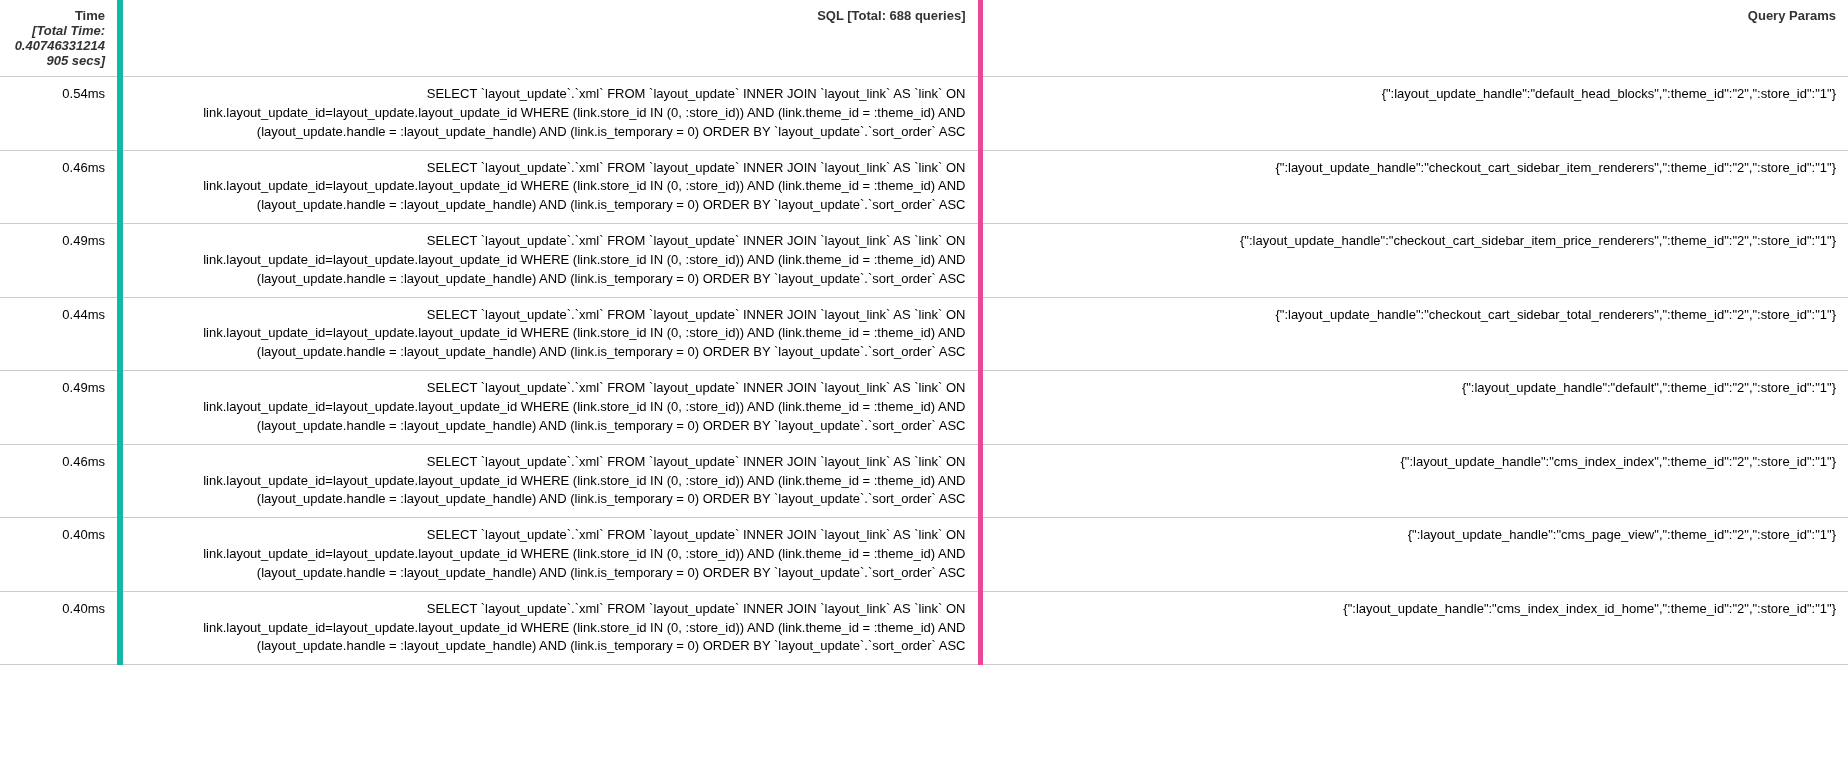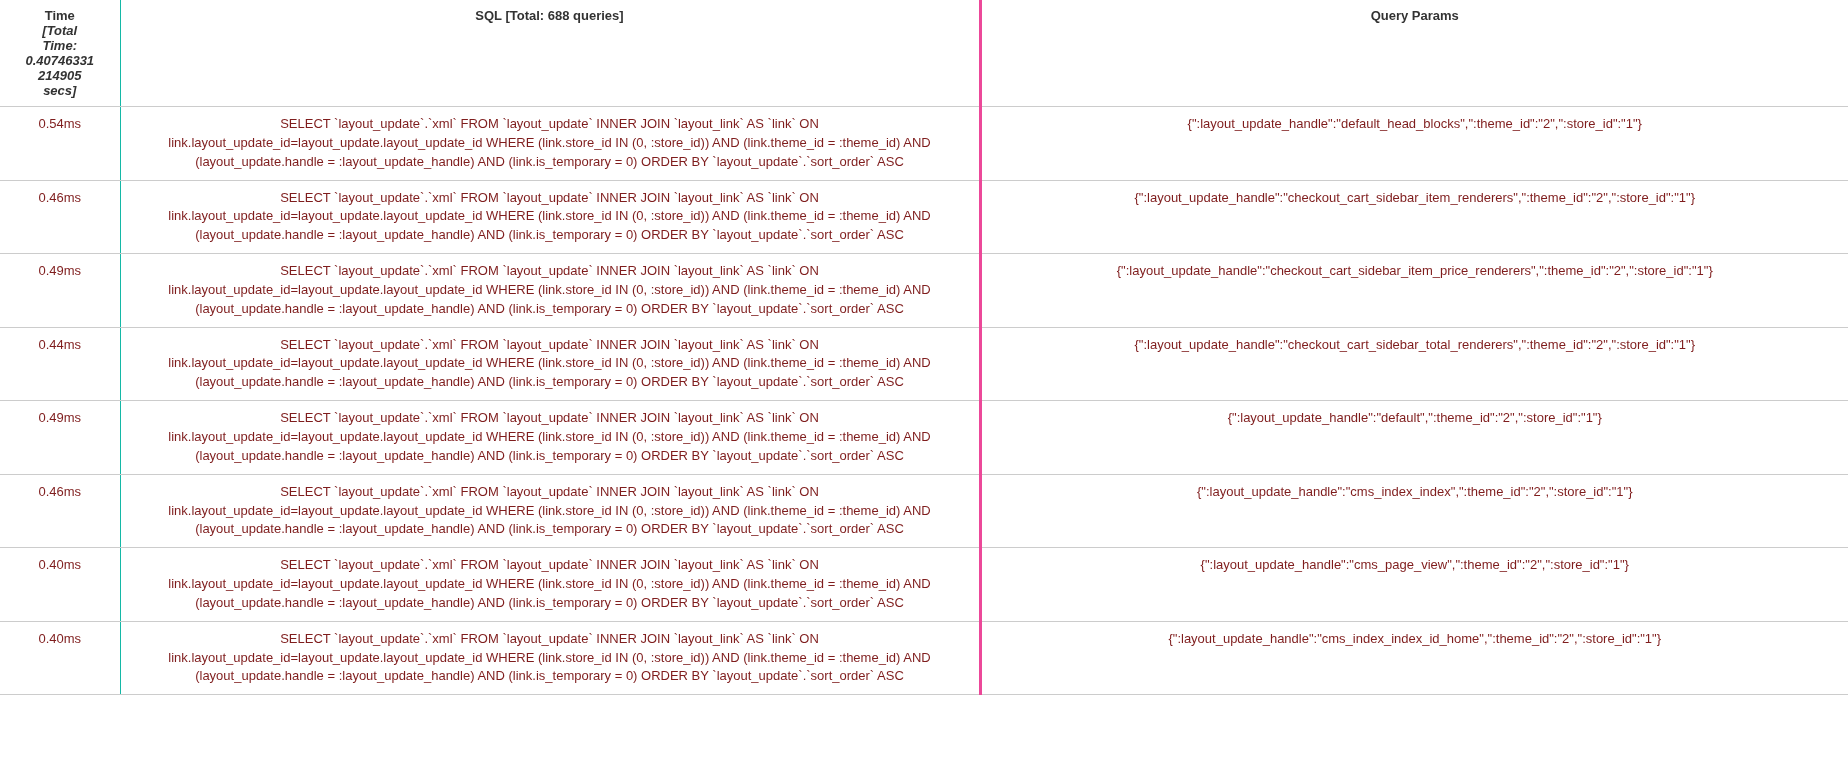--- a/index.html
+++ b/index.html
@@ -13,50 +13,50 @@
       color: #333;
       background: #fff;
       padding: 0;
     }
     table {
       width: 100%;
       border-collapse: collapse;
       table-layout: fixed;
     }
     th, td {
-      text-align: center;
+      text-align: right;
       vertical-align: top;
-      padding: 8px 24px;
+      padding: 8px 12px;
       border-bottom: 1px solid #ccc;
       word-wrap: break-word;
       overflow-wrap: break-word;
     }
     th {
       font-weight: 700;
       color: #333;
       border-bottom: 1px solid #ccc;
     }
     .col-time {
       width: 120px;
     }
     .col-sql {
       width: 860px;
     }
     .col-params {
       width: auto;
     }
     th.col-sql, td.col-sql {
-      border-left: 1px solid #14b8a6;
+      border-left: 6px solid #14b8a6;
       margin-left: 20px;
     }
     th.col-params, td.col-params {
-      border-left: 3px solid #ec4899;
+      border-left: 5px solid #ec4899;
     }
     td {
-      color: #7f1d1d;
+      color: #000000;
       line-height: 1.45;
     }
     .header-sub {
       font-weight: 700;
       font-style: italic;
     }
   </style>
 </head>
 <body>
 

